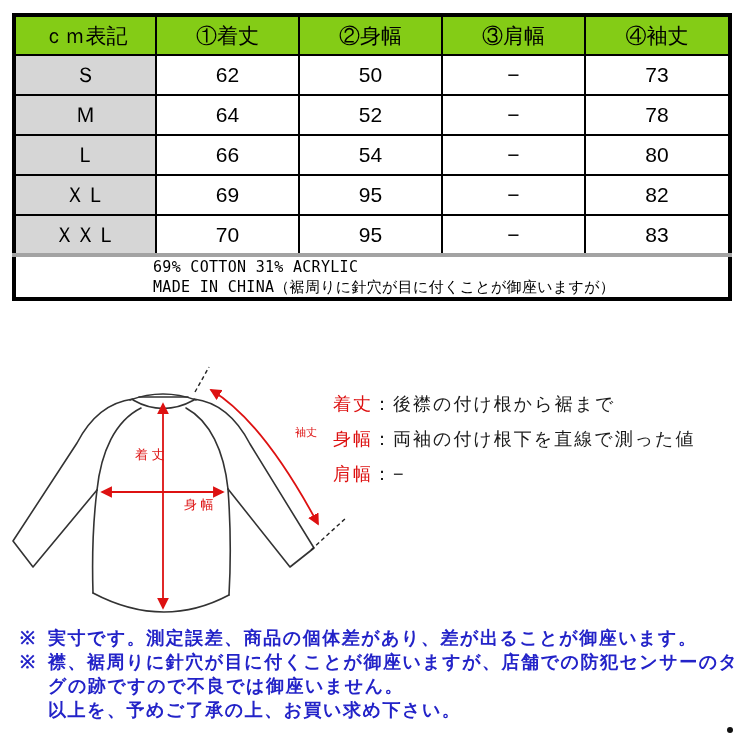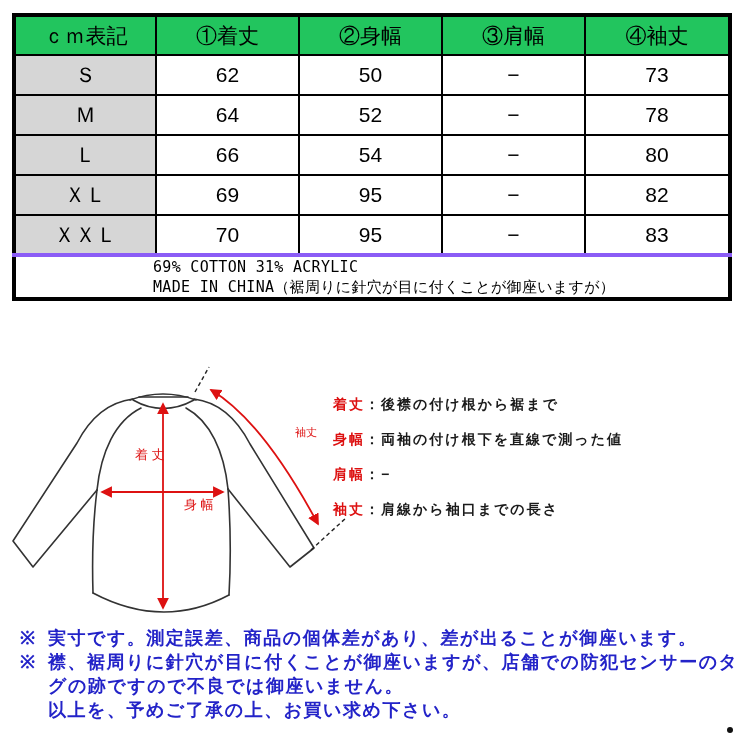--- a/index.html
+++ b/index.html
@@ -12,40 +12,40 @@
   
   table.size-table {
     position:absolute; left:12px; top:13px; width:716px;
     border-collapse:collapse; table-layout:fixed;
     border:4px solid #000;
   }
   .size-table th, .size-table td {
     border:2px solid #000; text-align:center; vertical-align:middle;
     font-size:21px; font-weight:normal; height:40px; padding:0;
   }
-  .size-table thead th { background:#22c55e; }
+  .size-table thead th { background:#84cc16; }
   .size-table td.row-head { background:#d6d6d6; }
   .size-table tr.material-row td {
-    border-top:4px solid #8b5cf6; height:44px; text-align:left;
+    border-top:4px solid #a3a3a3; height:44px; text-align:left;
     padding-left:137px; background:#fff;
   }
   .material-lines {
     font-family:"DejaVu Sans Mono","Liberation Sans",monospace;
     font-size:15px; line-height:20px; letter-spacing:0.3px;
   }
 
   
   svg.shirt-diagram { position:absolute; left:0; top:364px; }
 
   
   .legend {
     position:absolute; left:333px; top:395px; display:flex;
     flex-direction:column; row-gap:17px;
   }
-  .legend-item { font-size:14px; letter-spacing:2px; line-height:18px; white-space:nowrap;font-weight:bold; }
+  .legend-item { font-size:18px; letter-spacing:2px; line-height:18px; white-space:nowrap; }
   .legend-term { color:#dd1111; }
   .legend-sep, .legend-desc { color:#1a1a1a; }
 
   
   .notes {
     position:absolute; left:20px; top:626px; width:716px;
     color:#2323c8; font-size:18px; font-weight:bold; letter-spacing:1.5px;
   }
   .note-line { display:flex; line-height:24px; white-space:nowrap; }
   .note-marker { width:28px; flex:0 0 28px; }
@@ -167,23 +167,20 @@
   <div class="legend">
     <div class="legend-item">
       <span class="legend-term">着丈</span><span class="legend-sep">：</span><span class="legend-desc">後襟の付け根から裾まで</span>
     </div>
     <div class="legend-item">
       <span class="legend-term">身幅</span><span class="legend-sep">：</span><span class="legend-desc">両袖の付け根下を直線で測った値</span>
     </div>
     <div class="legend-item">
       <span class="legend-term">肩幅</span><span class="legend-sep">：</span><span class="legend-desc">−</span>
     </div>
-    <div class="legend-item">
-      <span class="legend-term">袖丈</span><span class="legend-sep">：</span><span class="legend-desc">肩線から袖口までの長さ</span>
-    </div>
   </div>
 
   <div class="notes">
     <div class="note-line">
       <span class="note-marker">※</span>
       <span class="note-text">実寸です。測定誤差、商品の個体差があり、差が出ることが御座います。</span>
     </div>
     <div class="note-line">
       <span class="note-marker">※</span>
       <span class="note-text">襟、裾周りに針穴が目に付くことが御座いますが、店舗での防犯センサーのタ</span>

